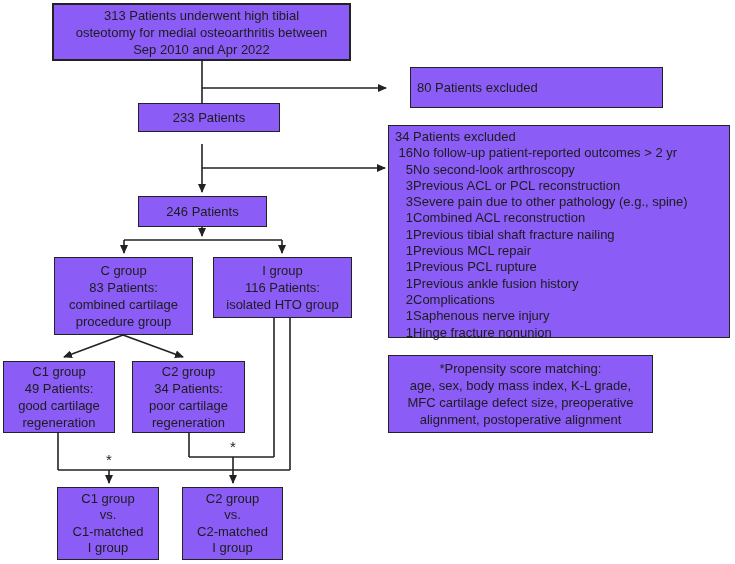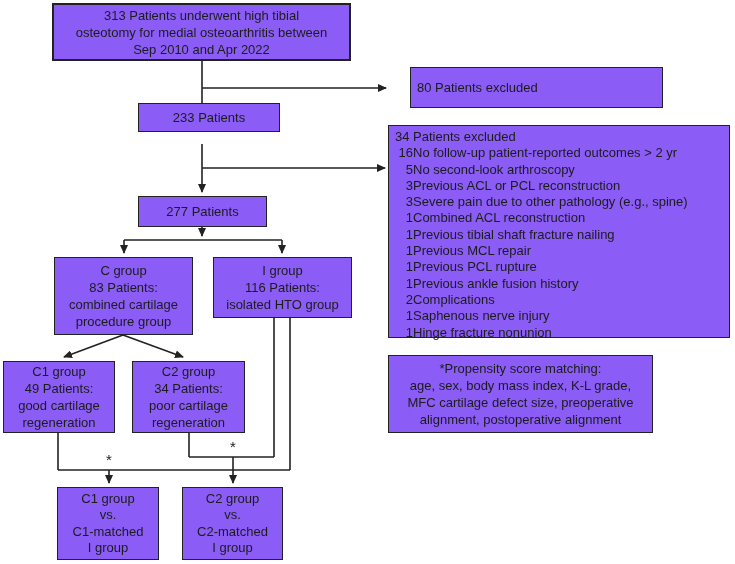--- a/index.html
+++ b/index.html
@@ -121,21 +121,21 @@
     <div class="x-row">
         <span class="x-num">1</span>
         <span class="x-text">Saphenous nerve injury</span>
       </div>
     <div class="x-row">
         <span class="x-num">1</span>
         <span class="x-text">Hinge fracture nonunion</span>
       </div>
   </div>
 
-  <div class="box" style="left:138px;top:196px;width:129px;height:31px">277 Patients</div>
+  <div class="box" style="left:138px;top:196px;width:129px;height:31px">246 Patients</div>
 
   <div class="box" style="left:54px;top:257px;width:139px;height:78px">C group
 83 Patients:
 combined cartilage
 procedure group</div>
 
   <div class="box" style="left:213px;top:257px;width:139px;height:61px">I group
 116 Patients:
 isolated HTO group</div>
 

